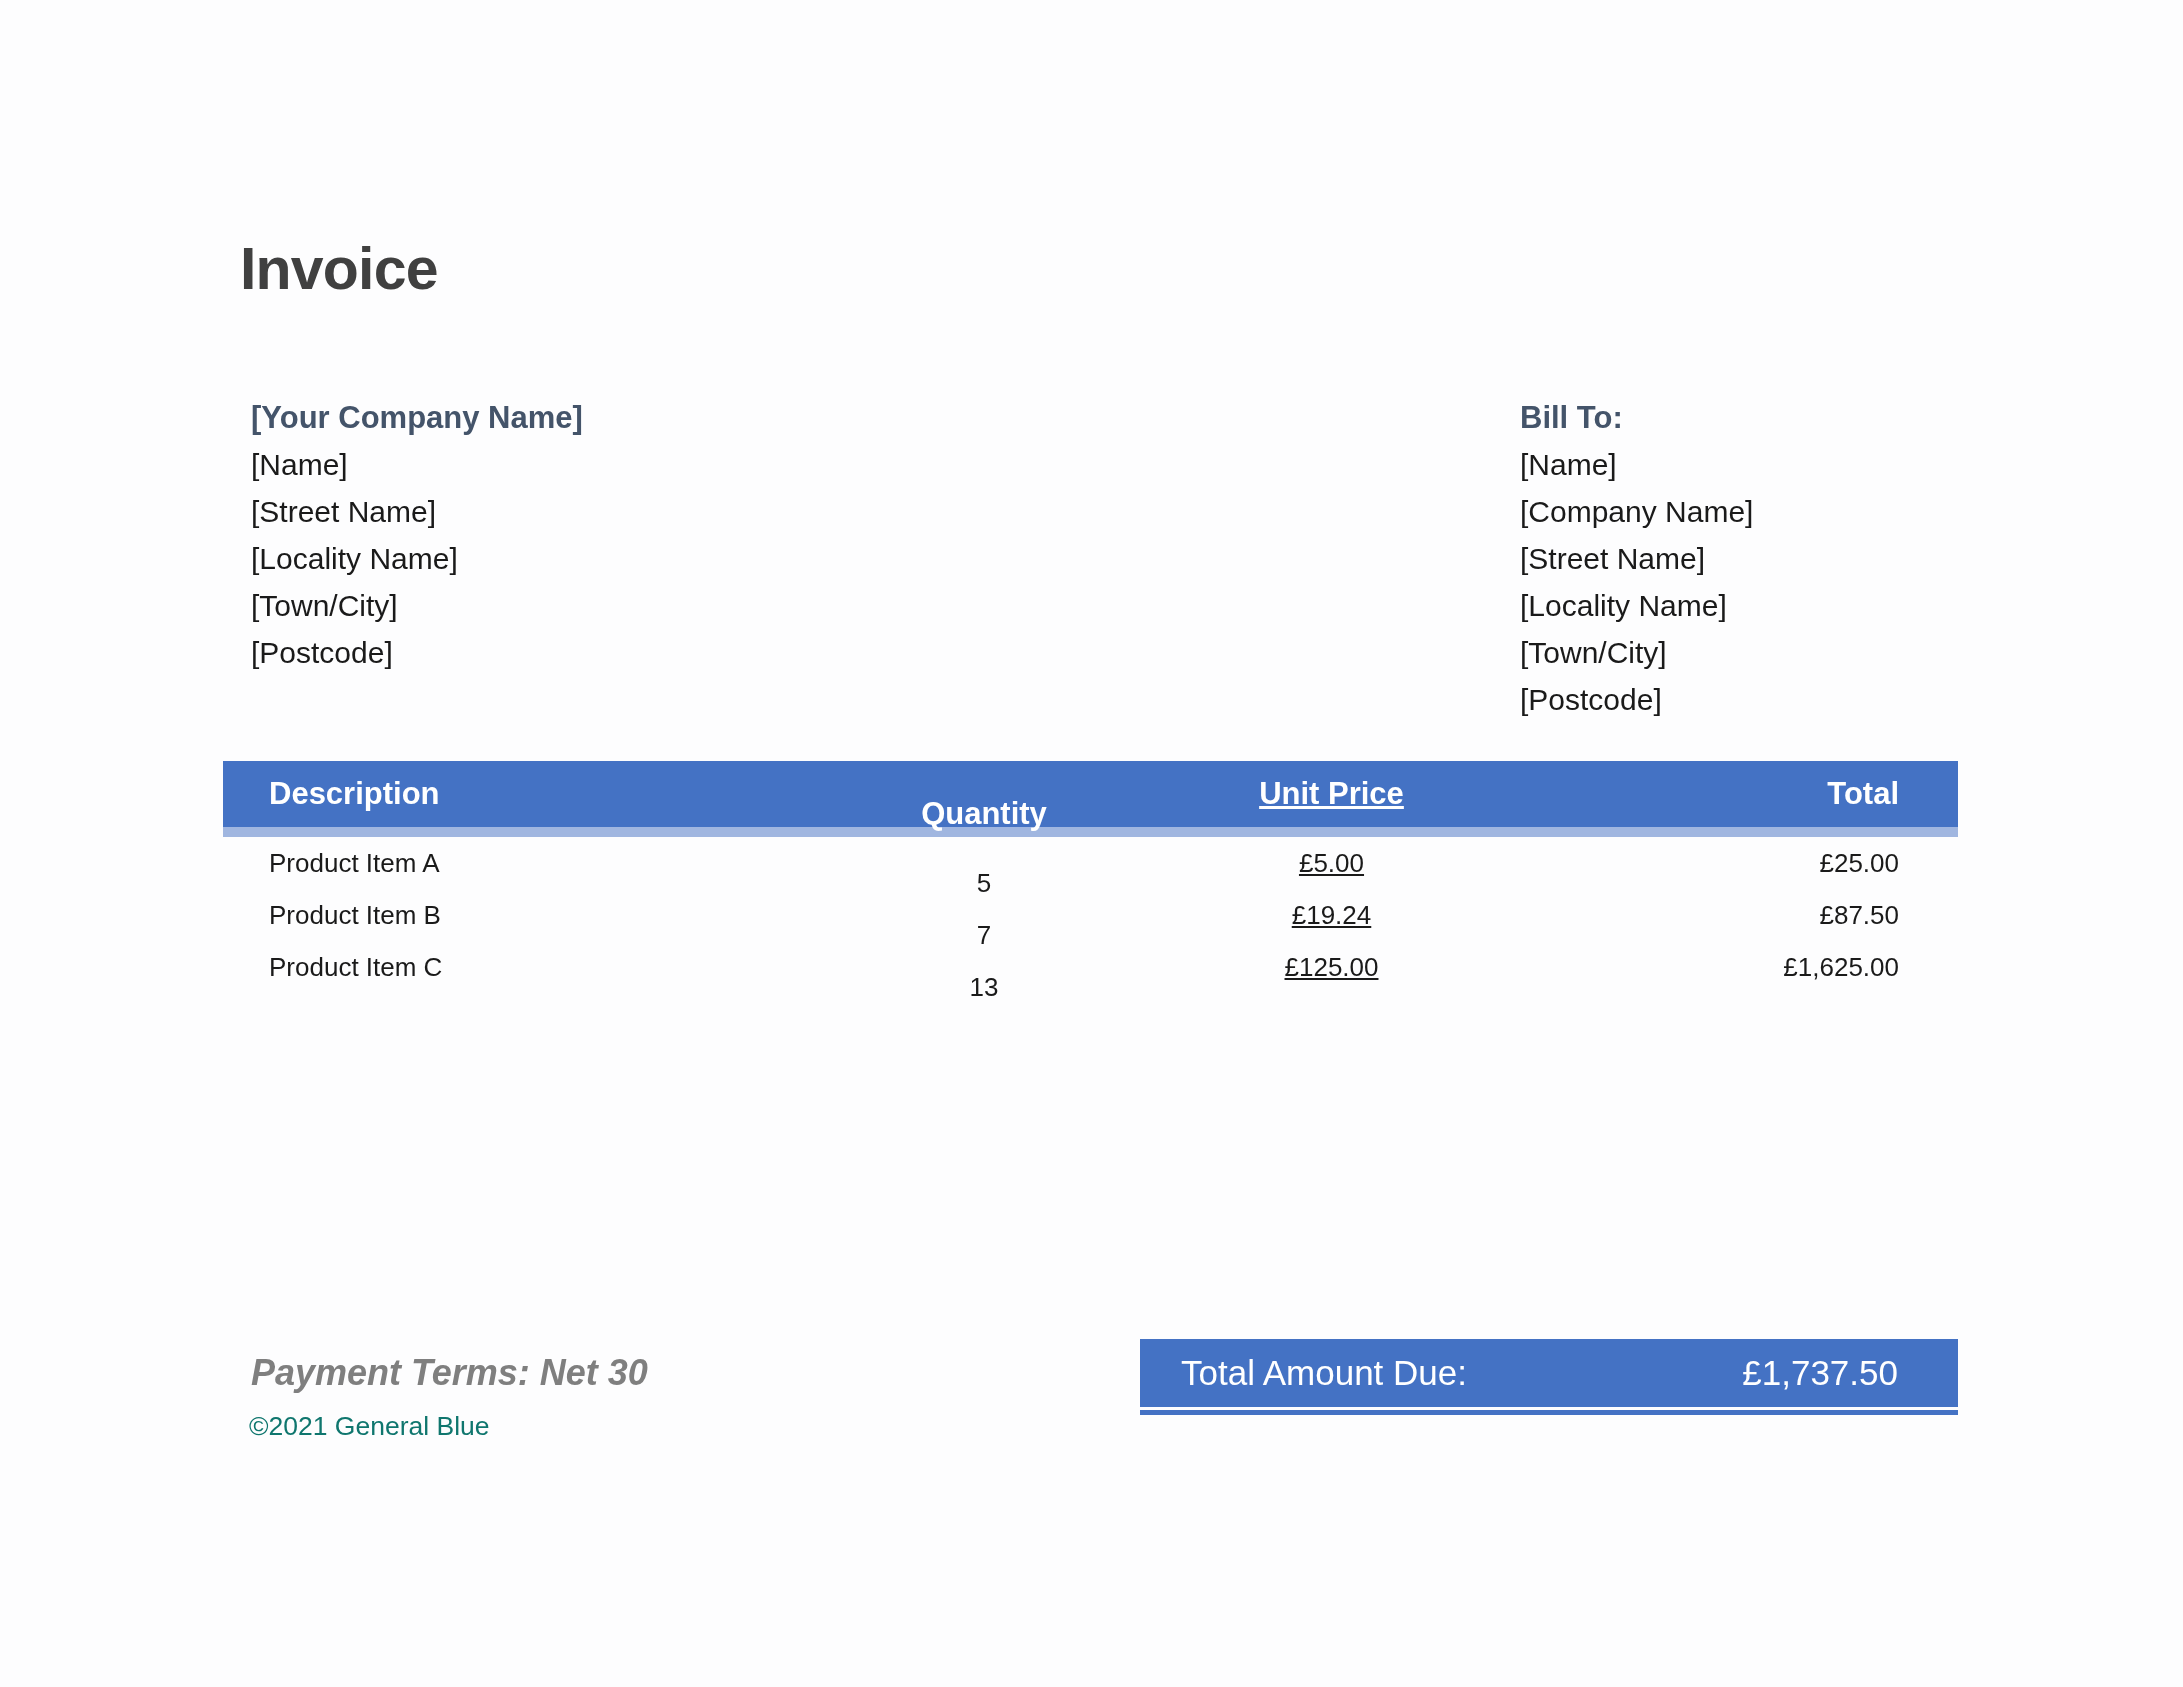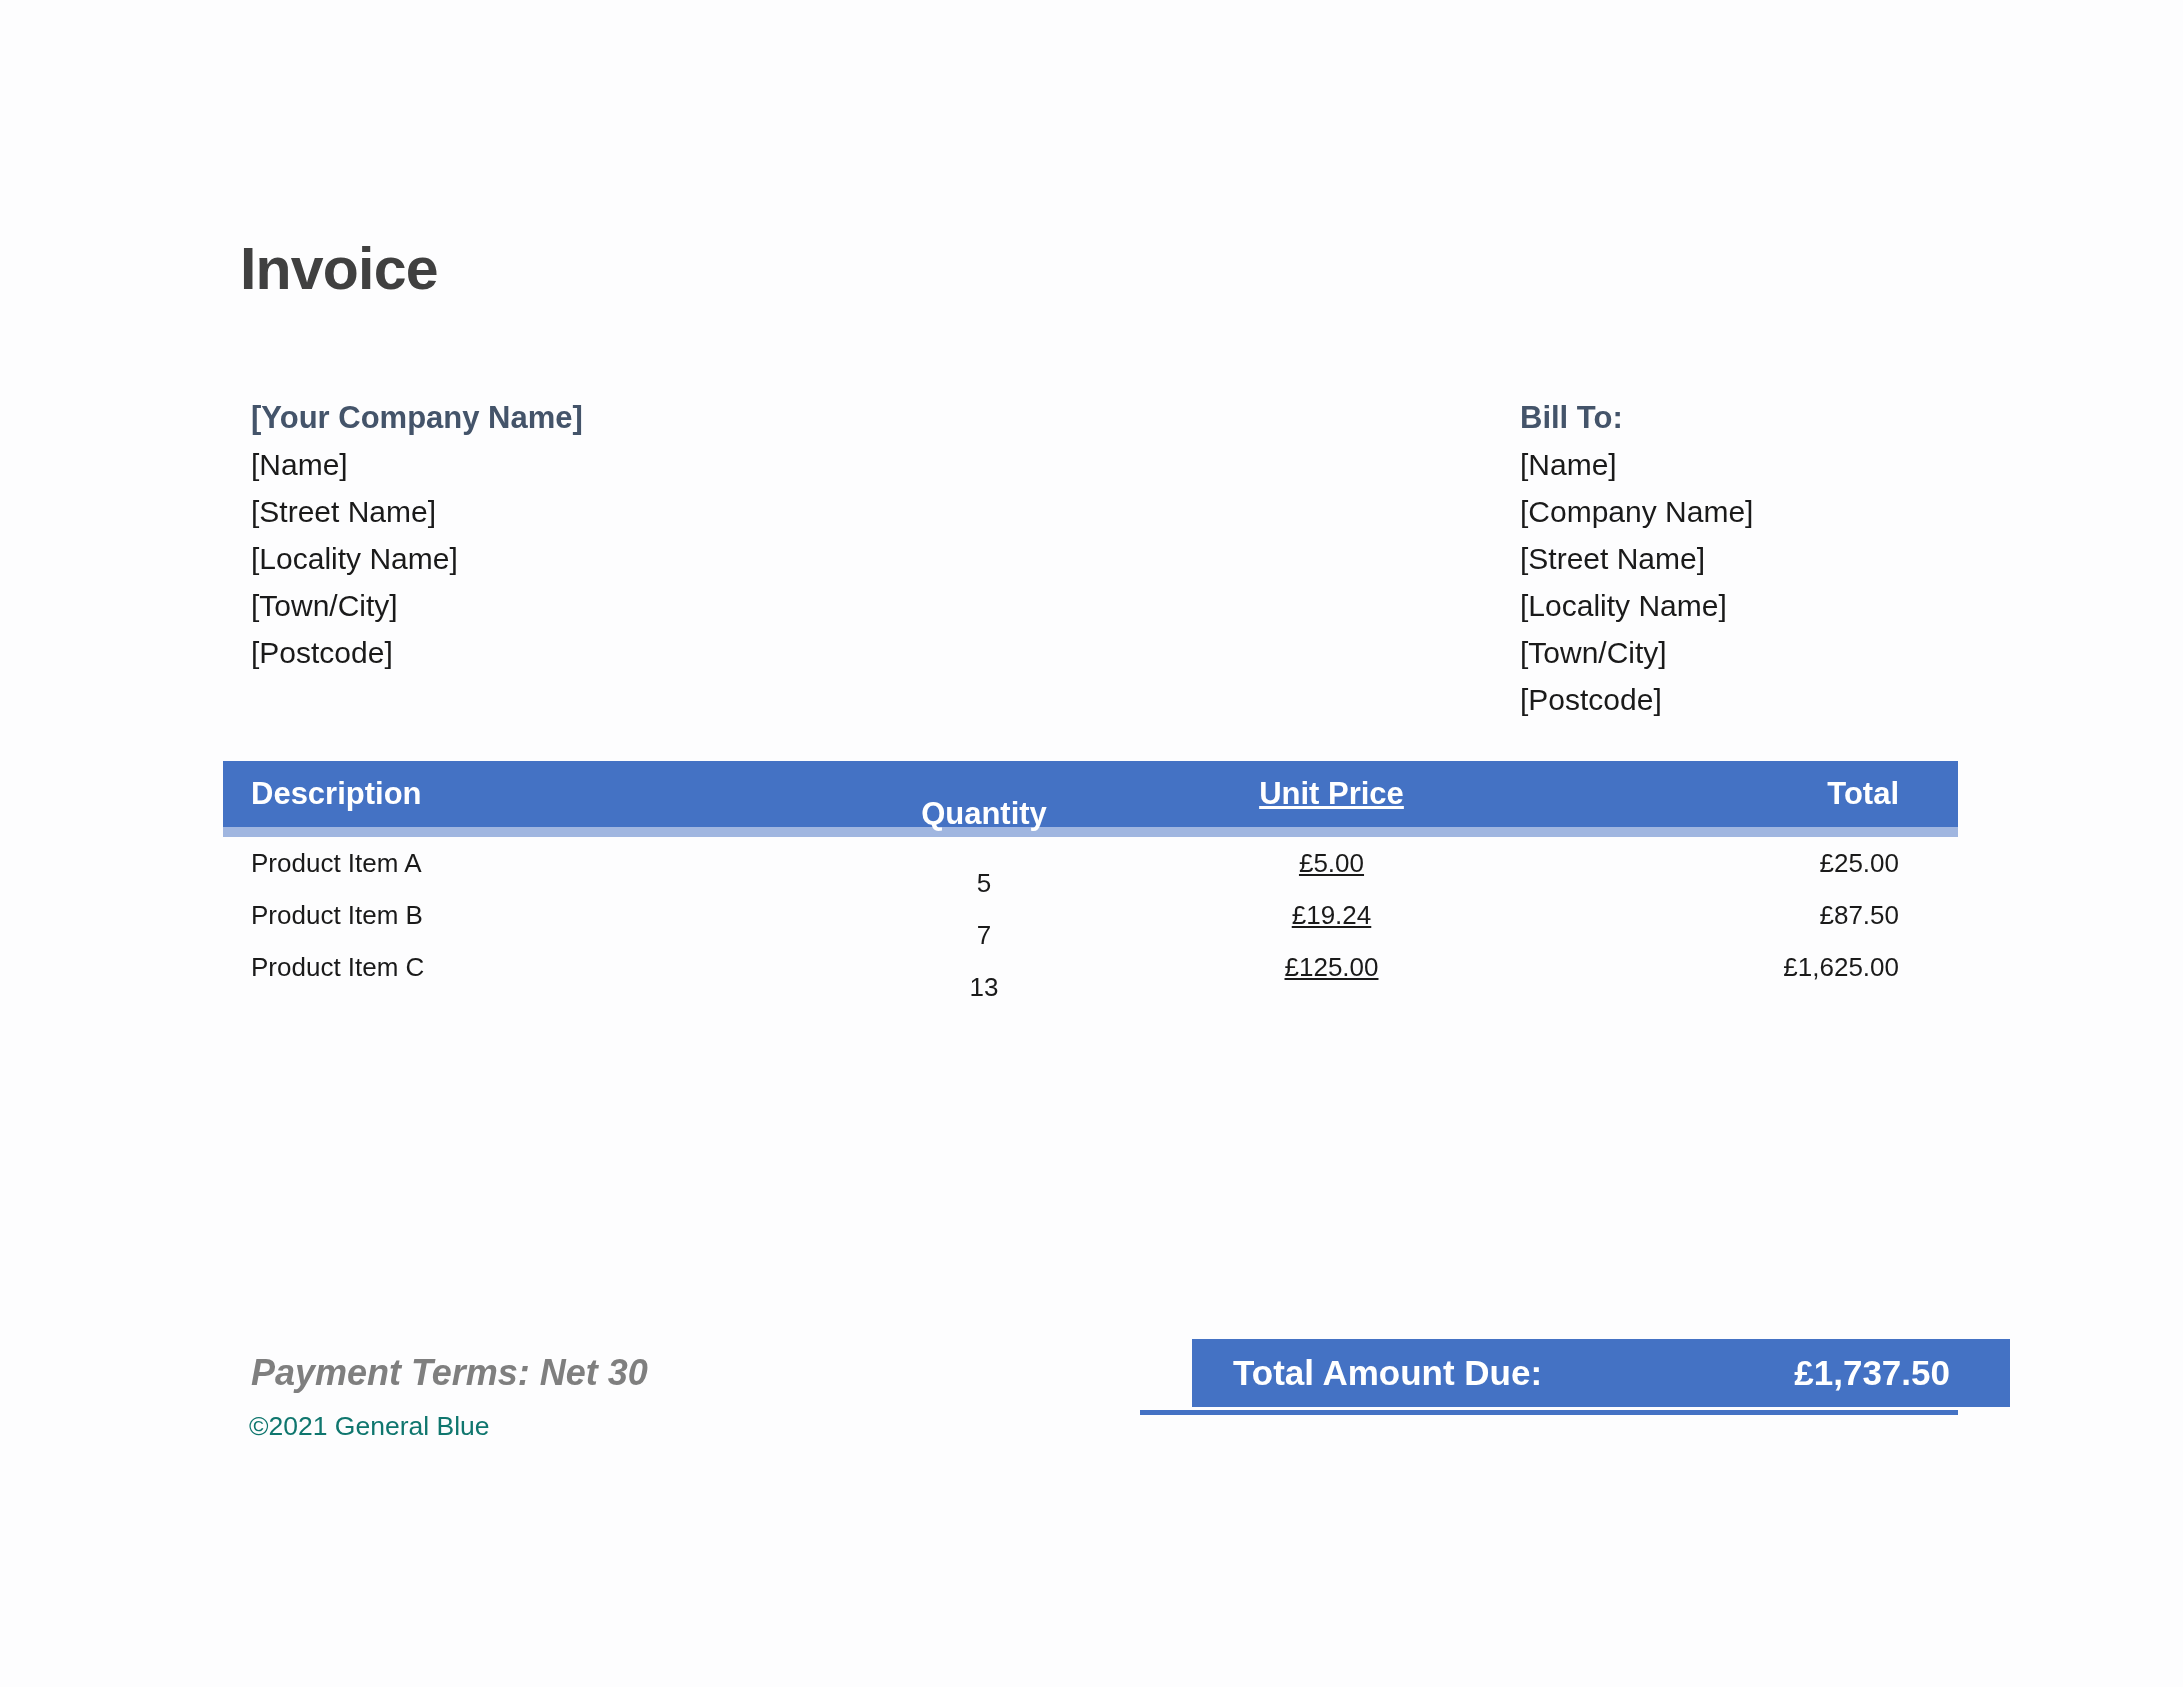--- a/index.html
+++ b/index.html
@@ -30,29 +30,29 @@
   .meta-block{position:absolute;left:1520px;top:255px;
     font-size:31px;font-weight:bold;color:#111;line-height:52px;}
 
   
   .items-table{position:absolute;left:223px;top:761px;width:1735px;}
   .trow{display:grid;grid-template-columns:546px 430px 265px 495px;}
   .thead{background:#4472c4;height:66px;line-height:66px;
     color:#ffffff;font-size:31px;font-weight:bold;}
   .stripe{height:10px;background:#a0b6e0;}
   .tbody-row{height:52px;line-height:52px;font-size:26px;color:#1a1a1a;background:transparent;}
-  .c-desc{text-align:left;padding-left:28px;}
+  .c-desc{text-align:left;padding-left:46px;}
   .c-qty{text-align:center;margin-top:20px;}
   .c-unit{text-align:center;text-decoration:underline;}
   .c-total{text-align:right;padding-right:60px;}
 
   
   .total-bar{
-    position:absolute;left:1192px;top:1339px;width:818px;height:68px;
-    background:#4472c4;color:#fff;font-size:35px;font-weight:bold;
+    position:absolute;left:1140px;top:1339px;width:818px;height:68px;
+    background:#4472c4;color:#fff;font-size:35px;font-weight:normal;
     display:flex;align-items:center;justify-content:space-between;
     padding:0 60px 0 41px;box-sizing:border-box;
   }
   .total-bar-underline{
     position:absolute;left:1140px;top:1410px;width:818px;height:5px;
     background:#4472c4;
   }
 
   
   .payment-terms{

